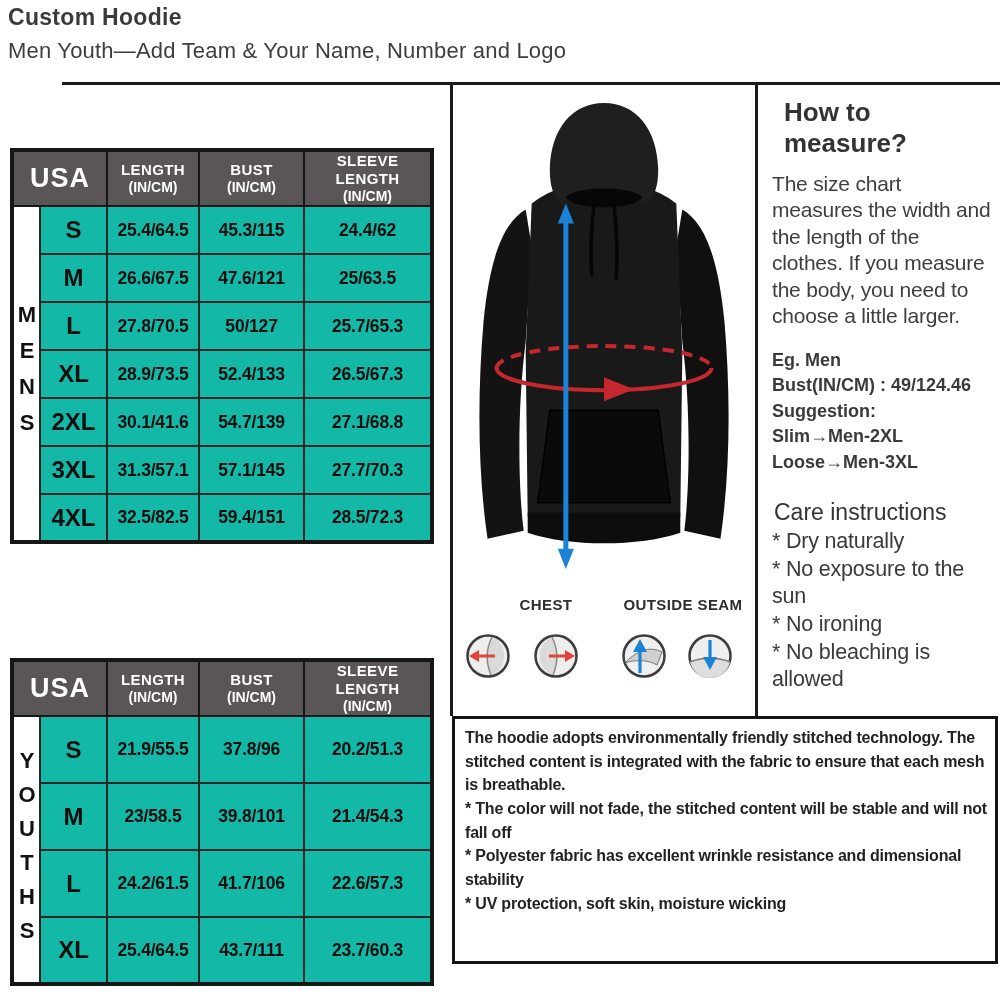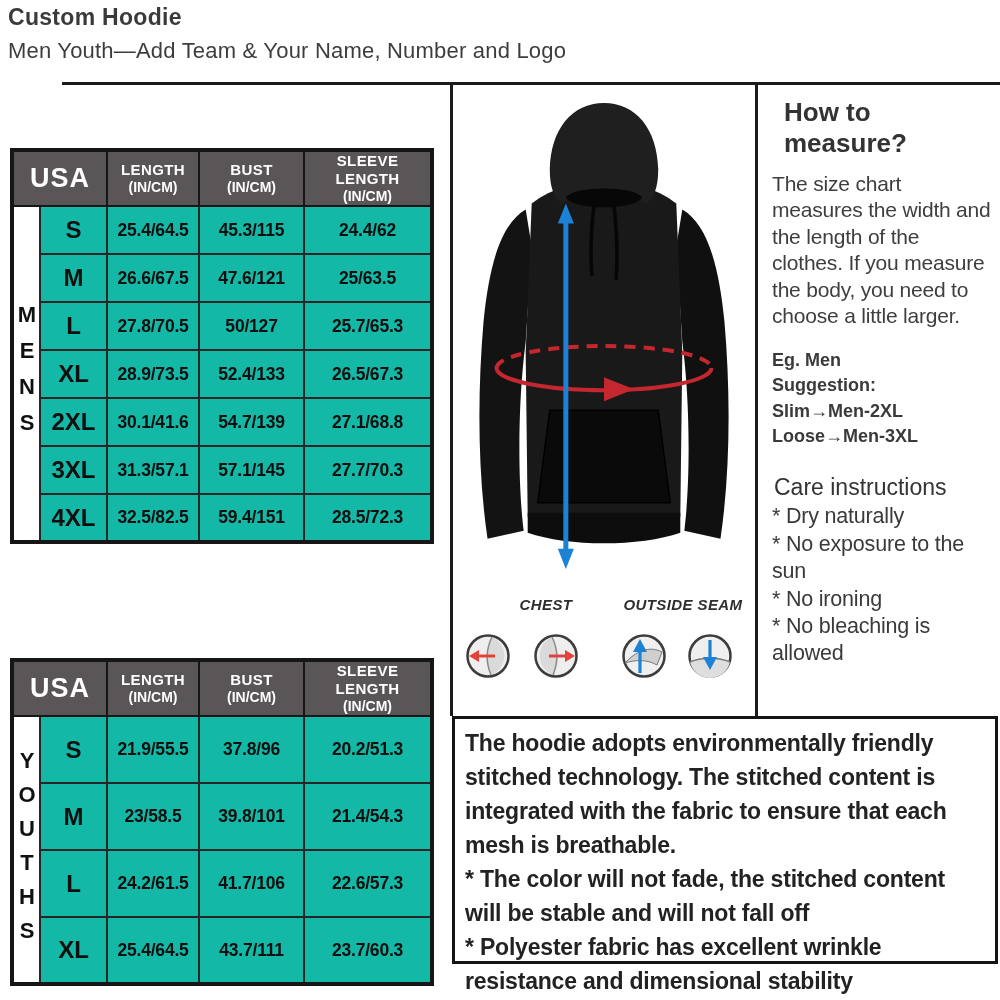--- a/index.html
+++ b/index.html
@@ -27,41 +27,41 @@
   .group-cell{background:#fff;}
   .group-vert{writing-mode:vertical-rl;text-orientation:upright;font-weight:bold;font-size:22px;color:#111;margin:0 auto;line-height:1;}
   .mens .group-vert{letter-spacing:11px;}
   .youths .group-vert{letter-spacing:9px;}
   .size-cell{font-size:24px;font-weight:bold;color:#0f0f0f;}
   .val-cell{font-size:17.5px;font-weight:bold;color:#0f0f0f;letter-spacing:-.2px;margin-top:40px;}
 
   
   .content-row{position:absolute;left:450px;top:85px;width:550px;height:631px;display:flex;
     border-left:3px solid #1b1b1b;box-sizing:border-box;}
-  .hoodie-area{width:302px;position:relative;flex:none;font-style:italic;}
+  .hoodie-area{width:302px;position:relative;flex:none;}
   .measure-panel{flex:1;border-left:3px solid #1b1b1b;box-sizing:border-box;padding:8px 8px 0 14px;color:#3e3e3e;}
 
   .hoodie-svg{position:absolute;left:0;top:6px;}
   .diag-label{position:absolute;font-size:15px;font-weight:bold;color:#2e2e2e;letter-spacing:.4px;text-align:center;top:511px;}
   .diag-label.chest{left:34px;width:118px;}
   .diag-label.seam{left:166px;width:128px;}
   .m-icon{position:absolute;top:548px;width:46px;height:46px;}
   .m-icon.i1{left:12px;}.m-icon.i2{left:80px;}.m-icon.i3{left:168px;}.m-icon.i4{left:234px;}
 
   
   .hm-heading{font-size:26px;font-weight:600;color:#333;margin:4px 0 12px 12px;}
   .hm-intro{font-size:21px;line-height:1.26;color:#3e3e3e;letter-spacing:-.2px;}
   .eg-block{margin-top:18px;font-size:18px;font-weight:bold;color:#3a3a3a;line-height:1.42;}
   .care-heading{margin:24px 0 2px 2px;font-size:23px;color:#333;}
   .care-list{font-size:21.5px;line-height:1.25;color:#3a3a3a;letter-spacing:-.2px;}
   .care-list div{margin:1px 0;}
 
   
   .desc-box{position:absolute;left:452px;top:716px;width:546px;height:248px;border:3px solid #141414;
-    box-sizing:border-box;padding:7px 8px 0 10px;font-size:23px;font-weight:bold;color:#222;line-height:1.48;letter-spacing:-.2px;}
+    box-sizing:border-box;padding:7px 8px 0 10px;font-size:16px;font-weight:bold;color:#222;line-height:1.48;letter-spacing:-.2px;}
   .desc-box .para{margin-bottom:0;}
 </style>
 </head>
 <body>
 
 <div class="page-title">Custom Hoodie</div>
 <div class="page-subtitle">Men  Youth—Add Team &amp; Your Name, Number and Logo</div>
 <div class="top-rule"></div>
 
 <table class="size-table mens">
@@ -253,20 +253,21 @@
       <line x1="23" y1="7" x2="23" y2="25" stroke="#1b82d6" stroke-width="3.2"></line>
       <polygon points="16,24 23,37 30,24" fill="#1b82d6"></polygon>
     </svg>
   </div>
 
   <div class="measure-panel">
     <div class="hm-heading">How to measure?</div>
     <div class="hm-intro">The size chart measures the width and the length of the clothes.  If you measure the body, you need to choose a little larger.</div>
     <div class="eg-block">
       <div>Eg. Men</div>
+      <div>Bust(IN/CM) : 49/124.46</div>
       <div>Suggestion:</div>
       <div>Slim→Men-2XL</div>
       <div>Loose→Men-3XL</div>
     </div>
     <div class="care-heading">Care instructions</div>
     <div class="care-list">
       <div>* Dry naturally</div>
       <div>* No exposure to the sun</div>
       <div>* No ironing</div>
       <div>* No bleaching is allowed</div>

